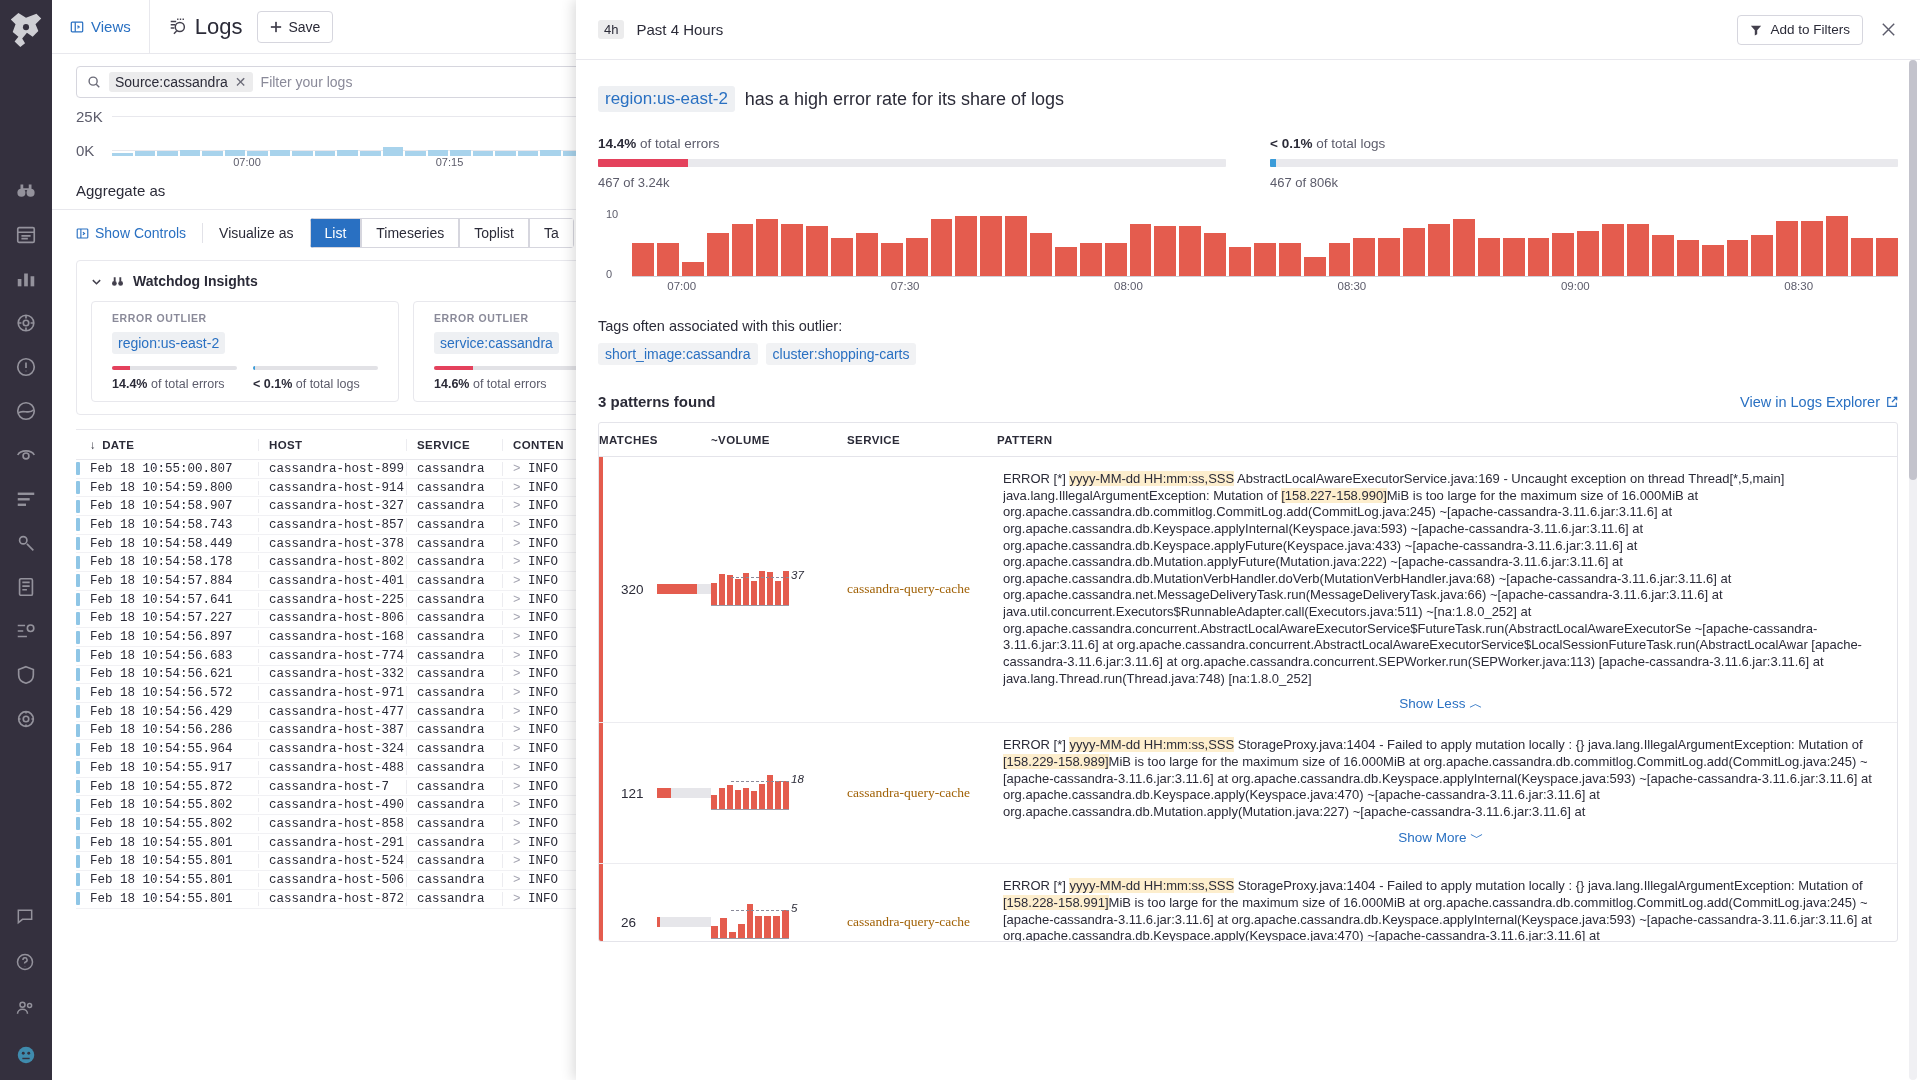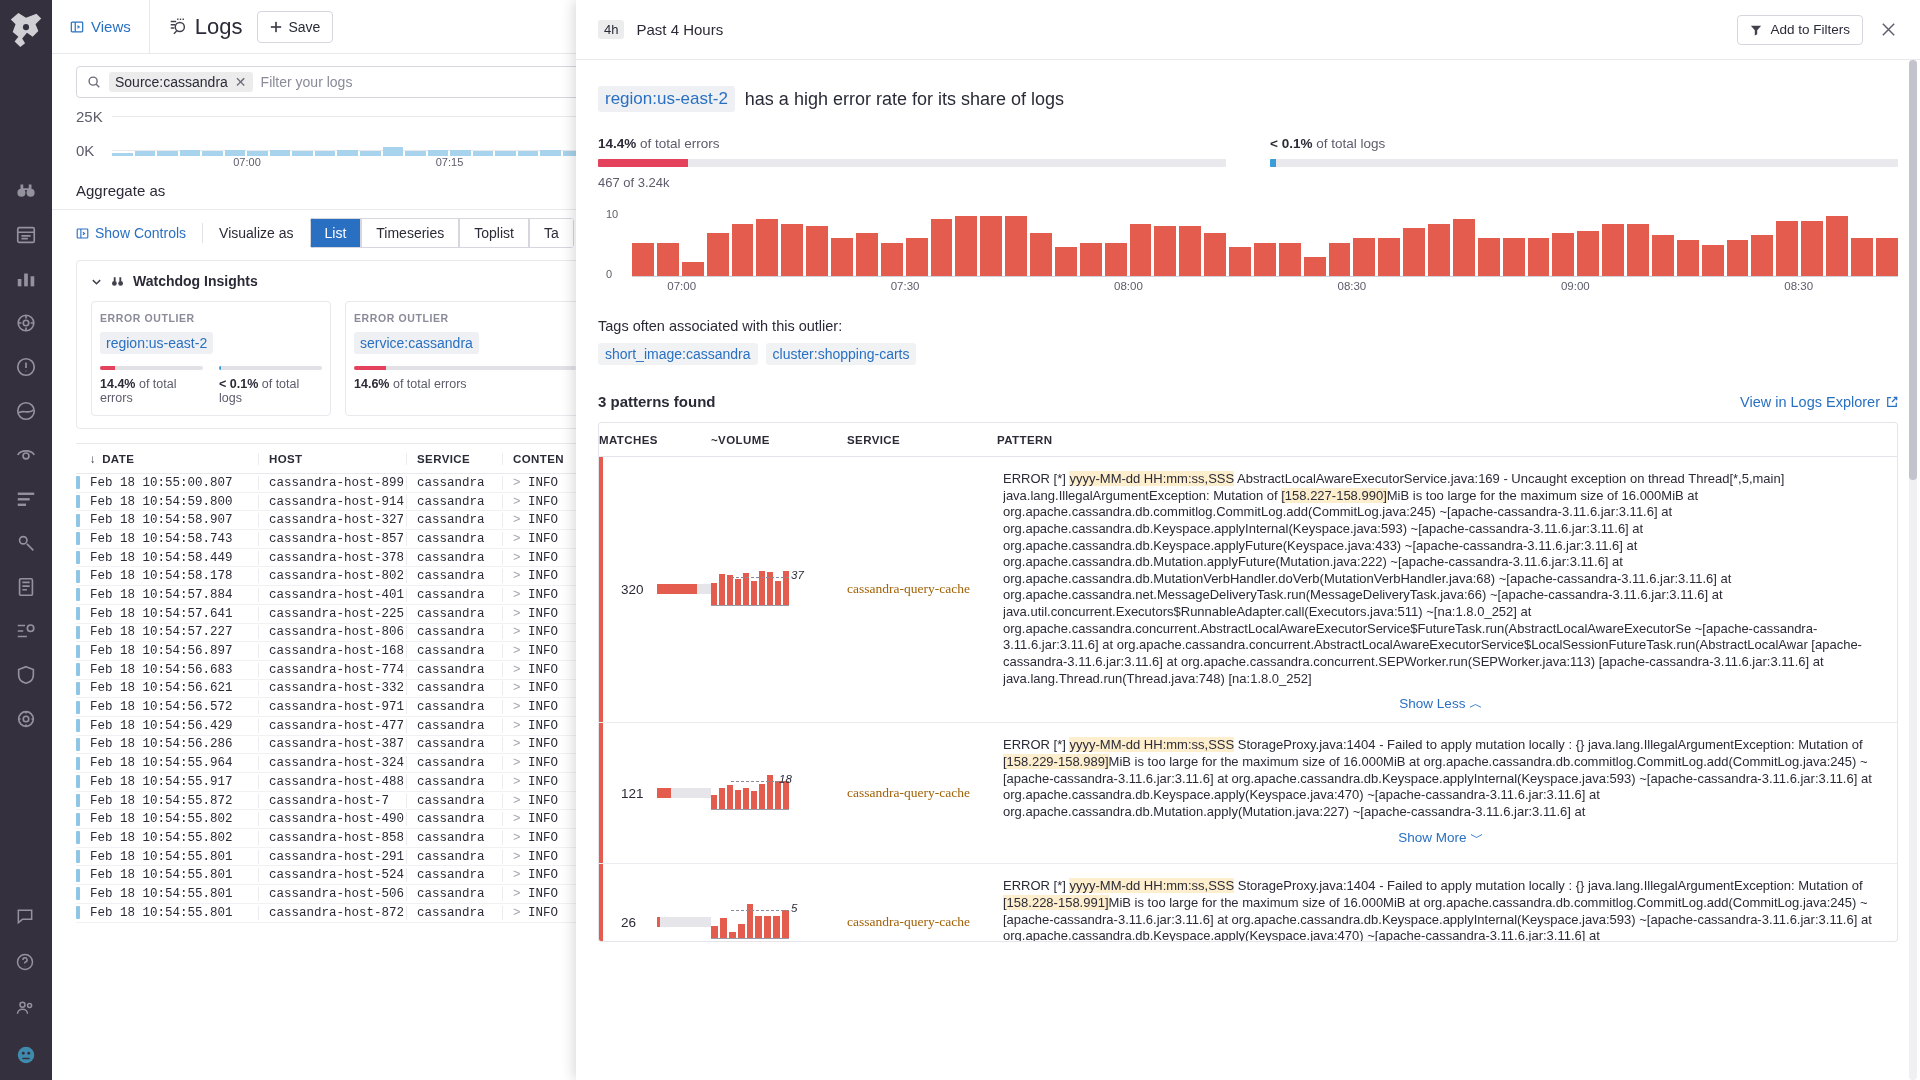--- a/index.html
+++ b/index.html
@@ -75,21 +75,21 @@
   .seg button.active { background: #2970c2; color: #fff; }
 
   .ctrl-row { display: flex; align-items: center; gap: 16px; padding: 8px 24px 0 24px; border-top: 1px solid #e8e8ed; }
   .ctrl-link { color: #2970c2; font-size: 14px; display: flex; align-items: center; gap: 6px; }
   .ctrl-sep { width:1px; height: 20px; background: #e2e2e8; }
   .ctrl-label { font-size: 14px; color: #2b2b38; }
 
   .wd-panel { margin: 12px 24px 0 24px; border: 1px solid #e8e8ed; border-radius: 4px; padding: 12px 14px; }
   .wd-head { display:flex; align-items:center; gap:8px; font-size: 14px; font-weight: 700; color:#2b2b38; }
   .wd-cards { display:flex; gap: 14px; margin-top: 12px; }
-  .wd-card { border: 1px solid #e8e8ed; border-radius: 4px; padding: 10px 8px; width: 240px; }
+  .wd-card { border: 1px solid #e8e8ed; border-radius: 4px; padding: 10px 20px; width: 308px; }
   .wd-kind { font-size: 10.5px; letter-spacing: .6px; color: #8a8a99; font-weight: 700; }
   .wd-tag { margin-top: 8px; display:inline-block; background:#eef0f3; color:#2970c2; border-radius:3px; padding: 3px 6px; font-size: 14px; }
   .wd-metrics { display:flex; gap: 16px; margin-top: 12px; }
   .wd-metric { flex: 1; }
   .wd-bar { height: 4px; background: #e2e2e6; border-radius: 2px; position:relative; overflow:hidden; }
   .wd-bar i { position:absolute; left:0; top:0; bottom:0; display:block; }
   .wd-mtext { margin-top: 7px; font-size: 12.5px; color: #5c5c6b; }
   .wd-mtext b { color: #2b2b38; }
 
   .logtable { margin: 14px 24px 0 24px; border-top: 1px solid #e8e8ed; }
@@ -716,20 +716,21 @@
             <div class="stat-bar">
               <i style="width:14.4%;background:#e4415c"></i>
             </div>
             <div class="stat-sub">467 of 3.24k</div>
           </div>
           <div class="stat">
             <div class="stat-label"><b>&lt; 0.1%</b> of total logs</div>
             <div class="stat-bar">
               <i style="width:0.9%;background:#3b9cd9"></i>
             </div>
+            <div class="stat-sub">467 of 806k</div>
           </div>
         </div>
 
       <div class="bigchart">
         <span class="bc-ylab" style="top:-6px">10</span>
         <span class="bc-ylab" style="top:54px">0</span>
         <div class="bc-plot" id="bc-plot">
             <div class="b" style="height: 33.3846px; background: rgb(228, 92, 78);"></div>
             <div class="b" style="height: 33.3846px; background: rgb(228, 92, 78);"></div>
             <div class="b" style="height: 14.3077px; background: rgb(228, 92, 78);"></div>
@@ -870,21 +871,21 @@
                     <span class="sb" style="height:19.833333333333336px"></span>
                     <span class="sb" style="height:21.25px"></span>
                     <span class="sb" style="height:18.416666666666664px"></span>
                     <span class="sb" style="height:25.5px"></span>
                     <span class="sb" style="height:34px"></span>
                     <span class="sb" style="height:28.333333333333336px"></span>
                     <span class="sb" style="height:28.333333333333336px"></span>
                   </span>
                   <span class="spark-axis"></span>
                   <span class="spark-dash" style="left:20px;width:58px;top:10px"></span>
-                  <span class="spark-max" style="left:68px;top:2px">18</span>
+                  <span class="spark-max" style="left:80px;top:2px">18</span>
                 </span>
               </span>
               <span class="pt-cells" style="height:140px">cassandra-query-cache</span>
               <span class="pt-cellp">
                 <span style="display:block;max-height:96px;overflow:hidden"><span>ERROR [*] </span><span class="hl">yyyy-MM-dd HH:mm:ss,SSS</span><span> StorageProxy.java:1404 - Failed to apply mutation locally : {} java.lang.IllegalArgumentException: Mutation of </span><span class="hl">[158.229-158.989]</span><span>MiB is too large for the maximum size of 16.000MiB at org.apache.cassandra.db.commitlog.CommitLog.add(CommitLog.java:245) ~[apache-cassandra-3.11.6.jar:3.11.6] at org.apache.cassandra.db.Keyspace.applyInternal(Keyspace.java:593) ~[apache-cassandra-3.11.6.jar:3.11.6] at org.apache.cassandra.db.Keyspace.apply(Keyspace.java:470) ~[apache-cassandra-3.11.6.jar:3.11.6] at org.apache.cassandra.db.Mutation.apply(Mutation.java:227) ~[apache-cassandra-3.11.6.jar:3.11.6] at</span></span>
                 <span class="showtoggle" style="display:block">Show More ﹀</span>
               </span>
             </div>
             <div class="pt-row">
               <span class="accent"></span>

